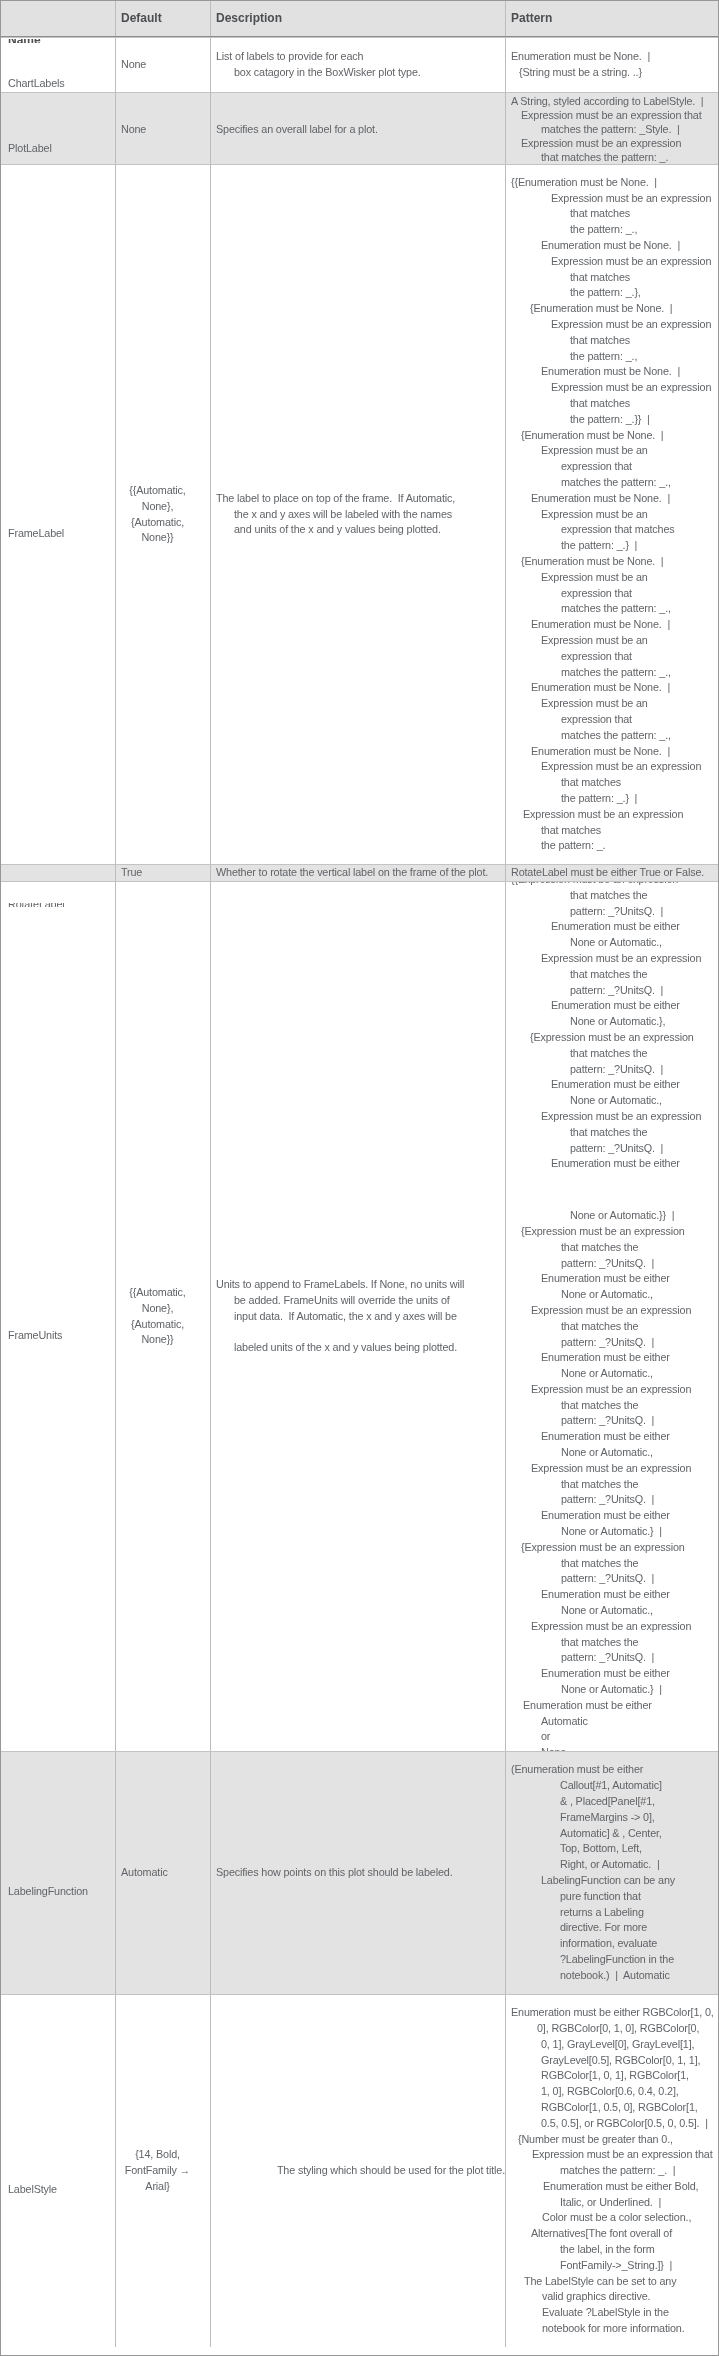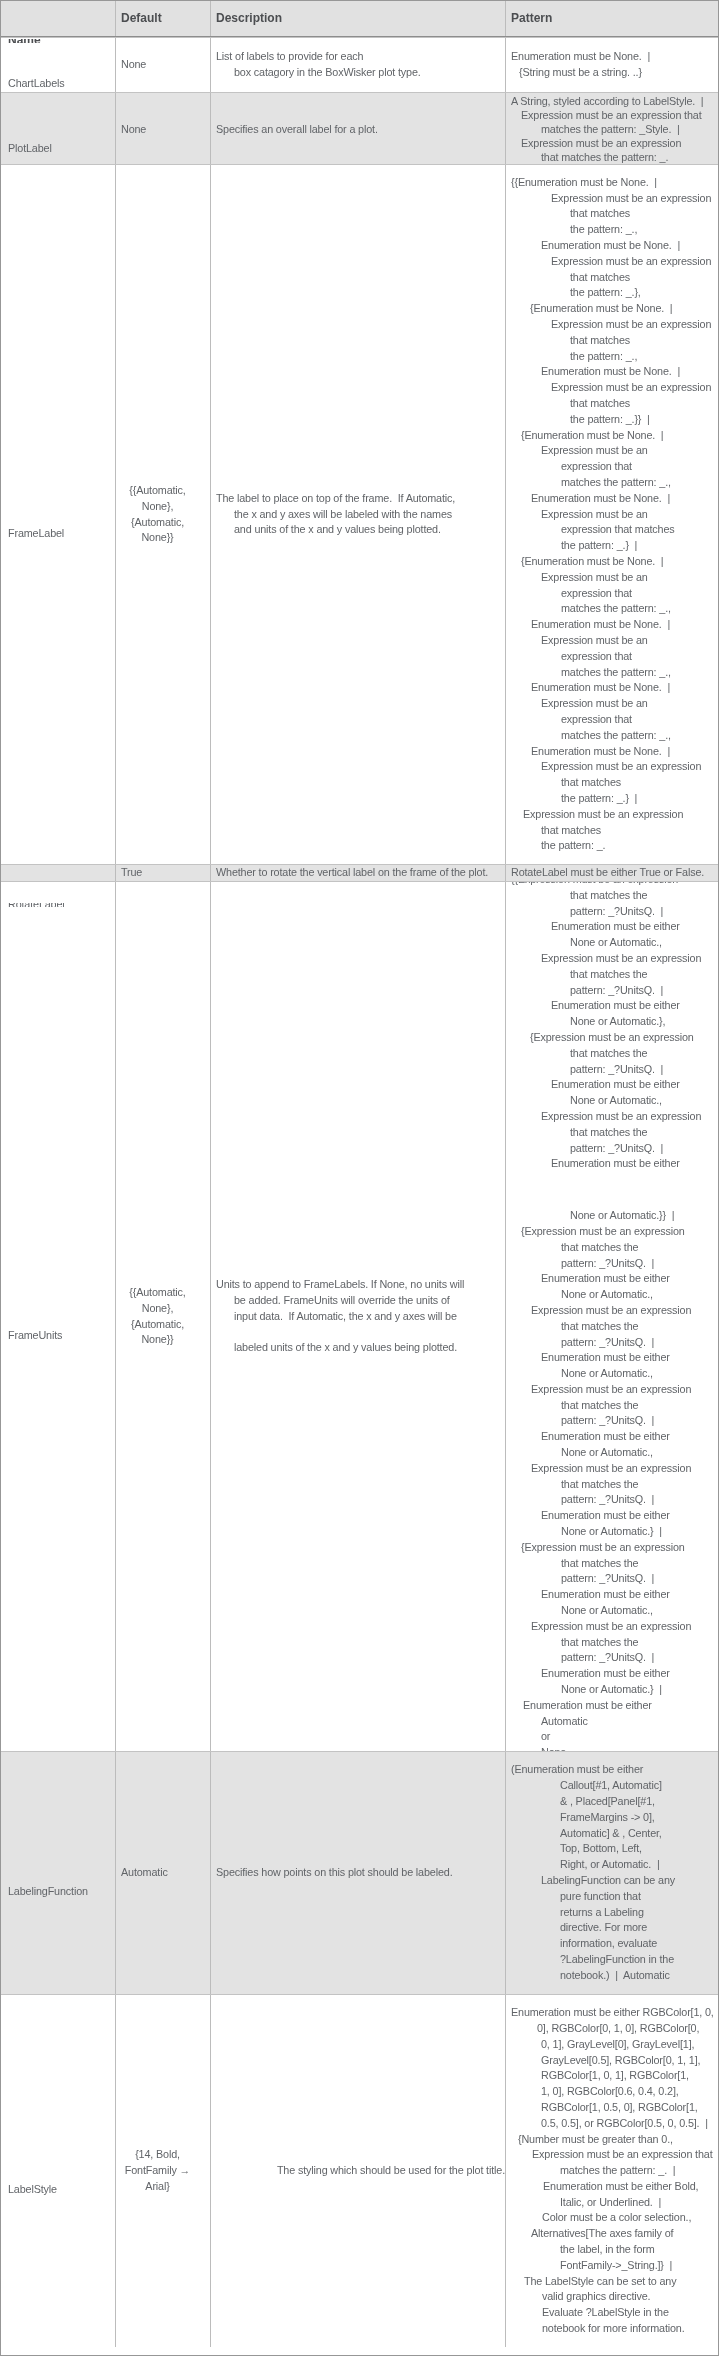--- a/index.html
+++ b/index.html
@@ -278,21 +278,21 @@
           <div class="line" style="padding-left: 30px;">RGBColor[1, 0, 1], RGBColor[1,</div>
           <div class="line" style="padding-left: 30px;">1, 0], RGBColor[0.6, 0.4, 0.2],</div>
           <div class="line" style="padding-left: 30px;">RGBColor[1, 0.5, 0], RGBColor[1,</div>
           <div class="line" style="padding-left: 30px;">0.5, 0.5], or RGBColor[0.5, 0, 0.5].  |</div>
           <div class="line" style="padding-left: 7px;">{Number must be greater than 0.,</div>
           <div class="line" style="padding-left: 21px;">Expression must be an expression that</div>
           <div class="line" style="padding-left: 49px;">matches the pattern: _.  |</div>
           <div class="line" style="padding-left: 32px;">Enumeration must be either Bold,</div>
           <div class="line" style="padding-left: 49px;">Italic, or Underlined.  |</div>
           <div class="line" style="padding-left: 31px;">Color must be a color selection.,</div>
-          <div class="line" style="padding-left: 20px;">Alternatives[The axes family of</div>
+          <div class="line" style="padding-left: 20px;">Alternatives[The font overall of</div>
           <div class="line" style="padding-left: 49px;">the label, in the form</div>
           <div class="line" style="padding-left: 49px;">FontFamily-&gt;_String.]}  |</div>
           <div class="line" style="padding-left: 13px;">The LabelStyle can be set to any</div>
           <div class="line" style="padding-left: 31px;">valid graphics directive.</div>
           <div class="line" style="padding-left: 31px;">Evaluate ?LabelStyle in the</div>
           <div class="line" style="padding-left: 31px;">notebook for more information.</div>
         </div>
       </div>
     </div>
 </div>

